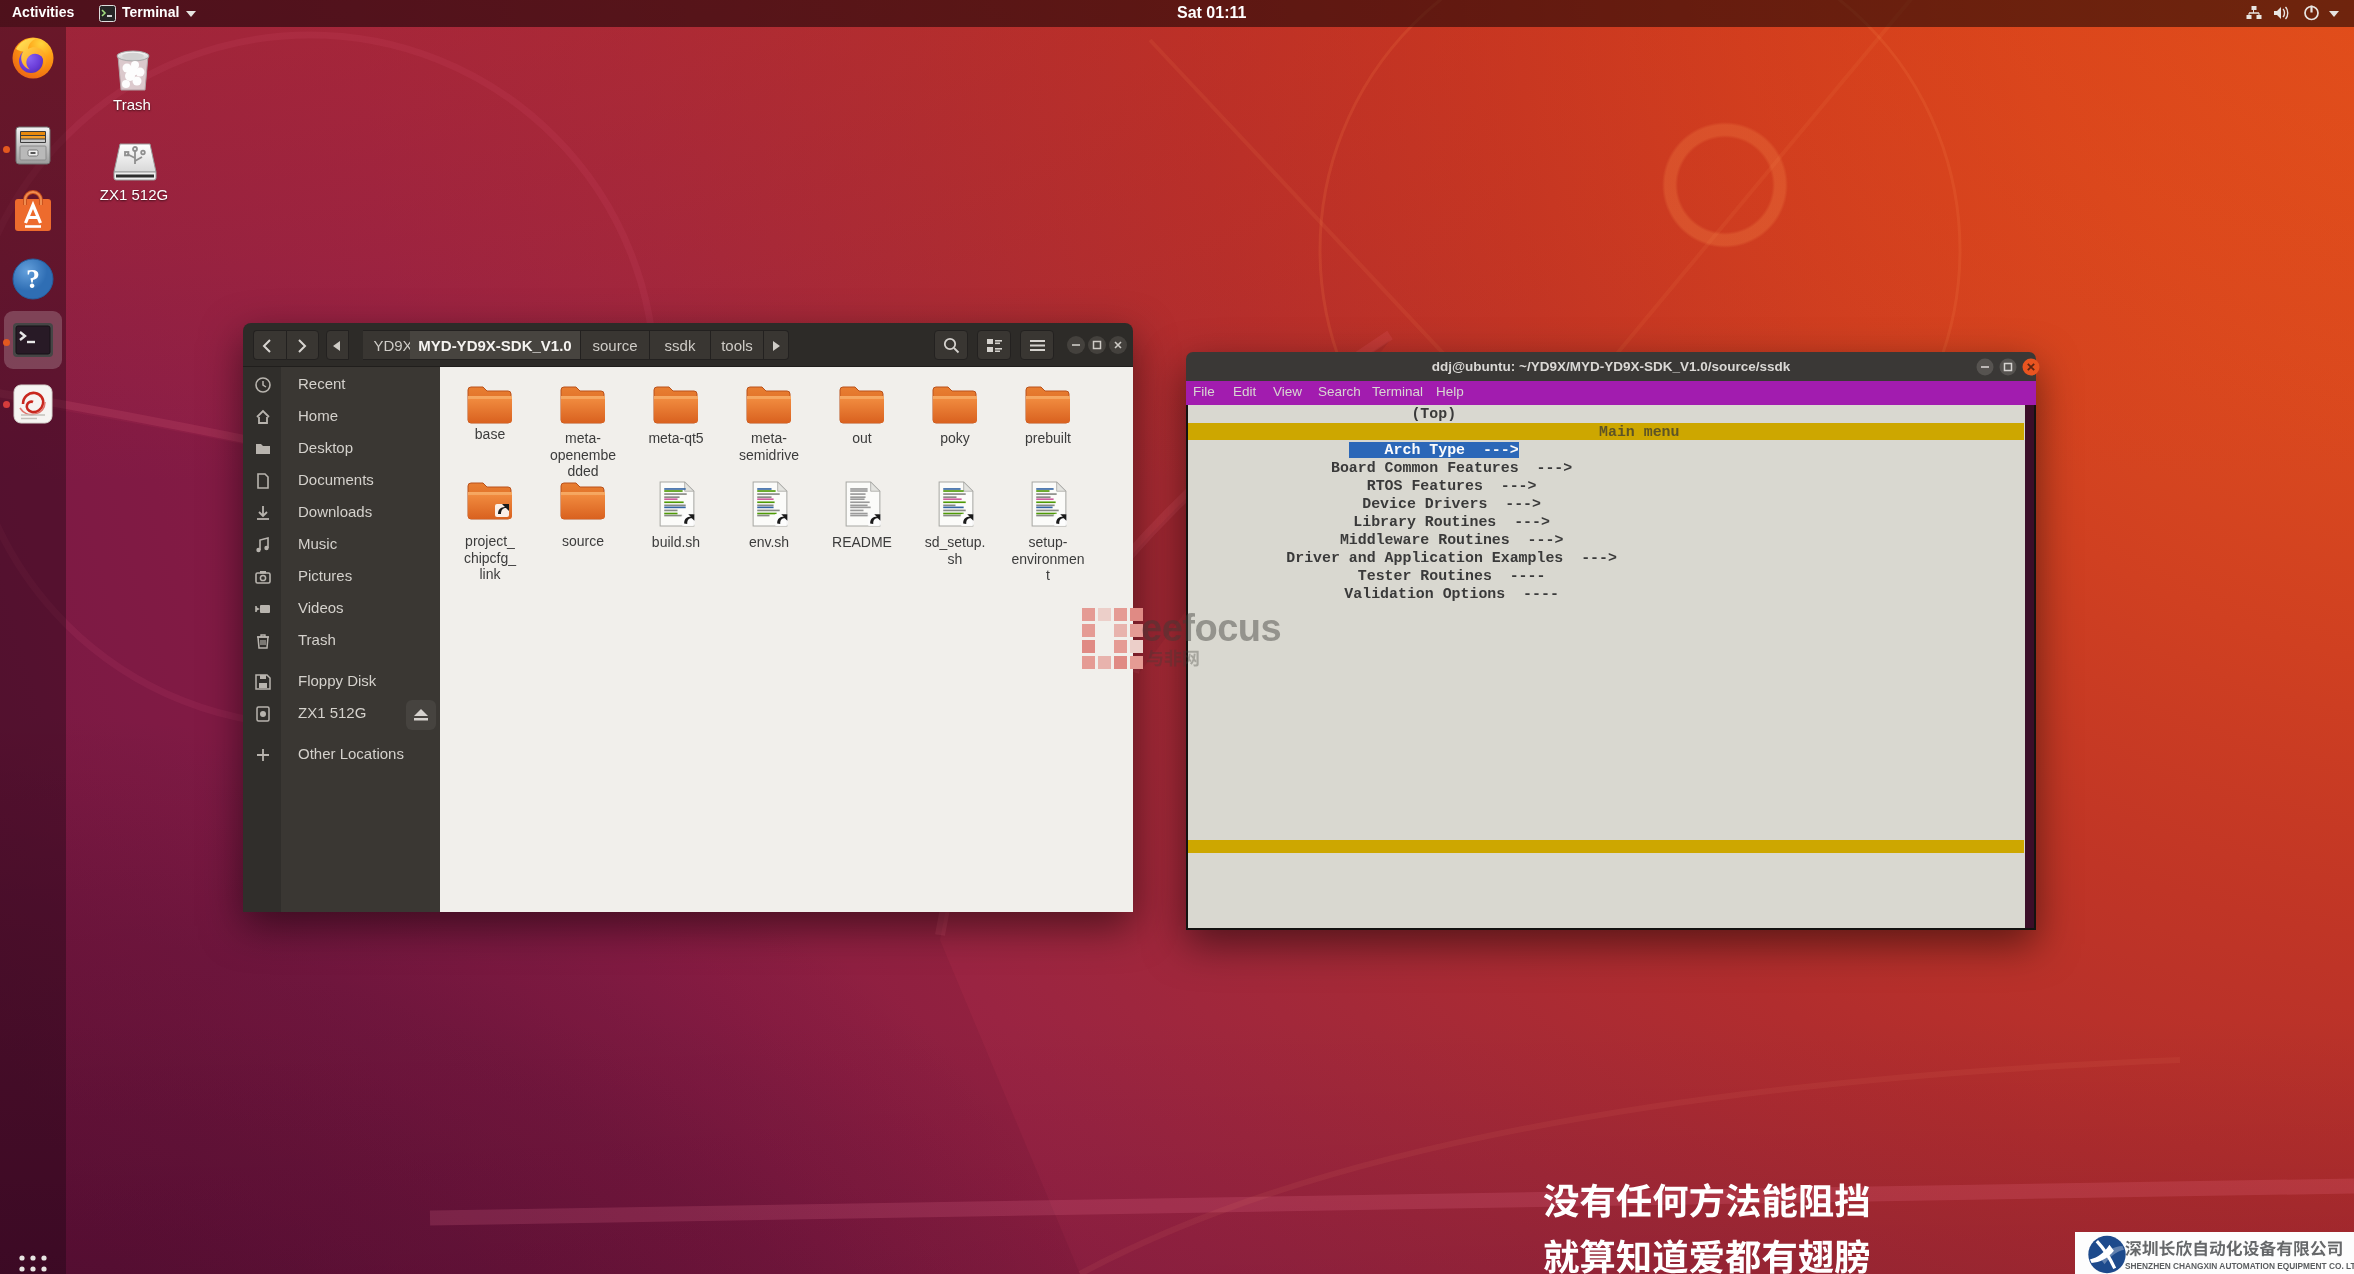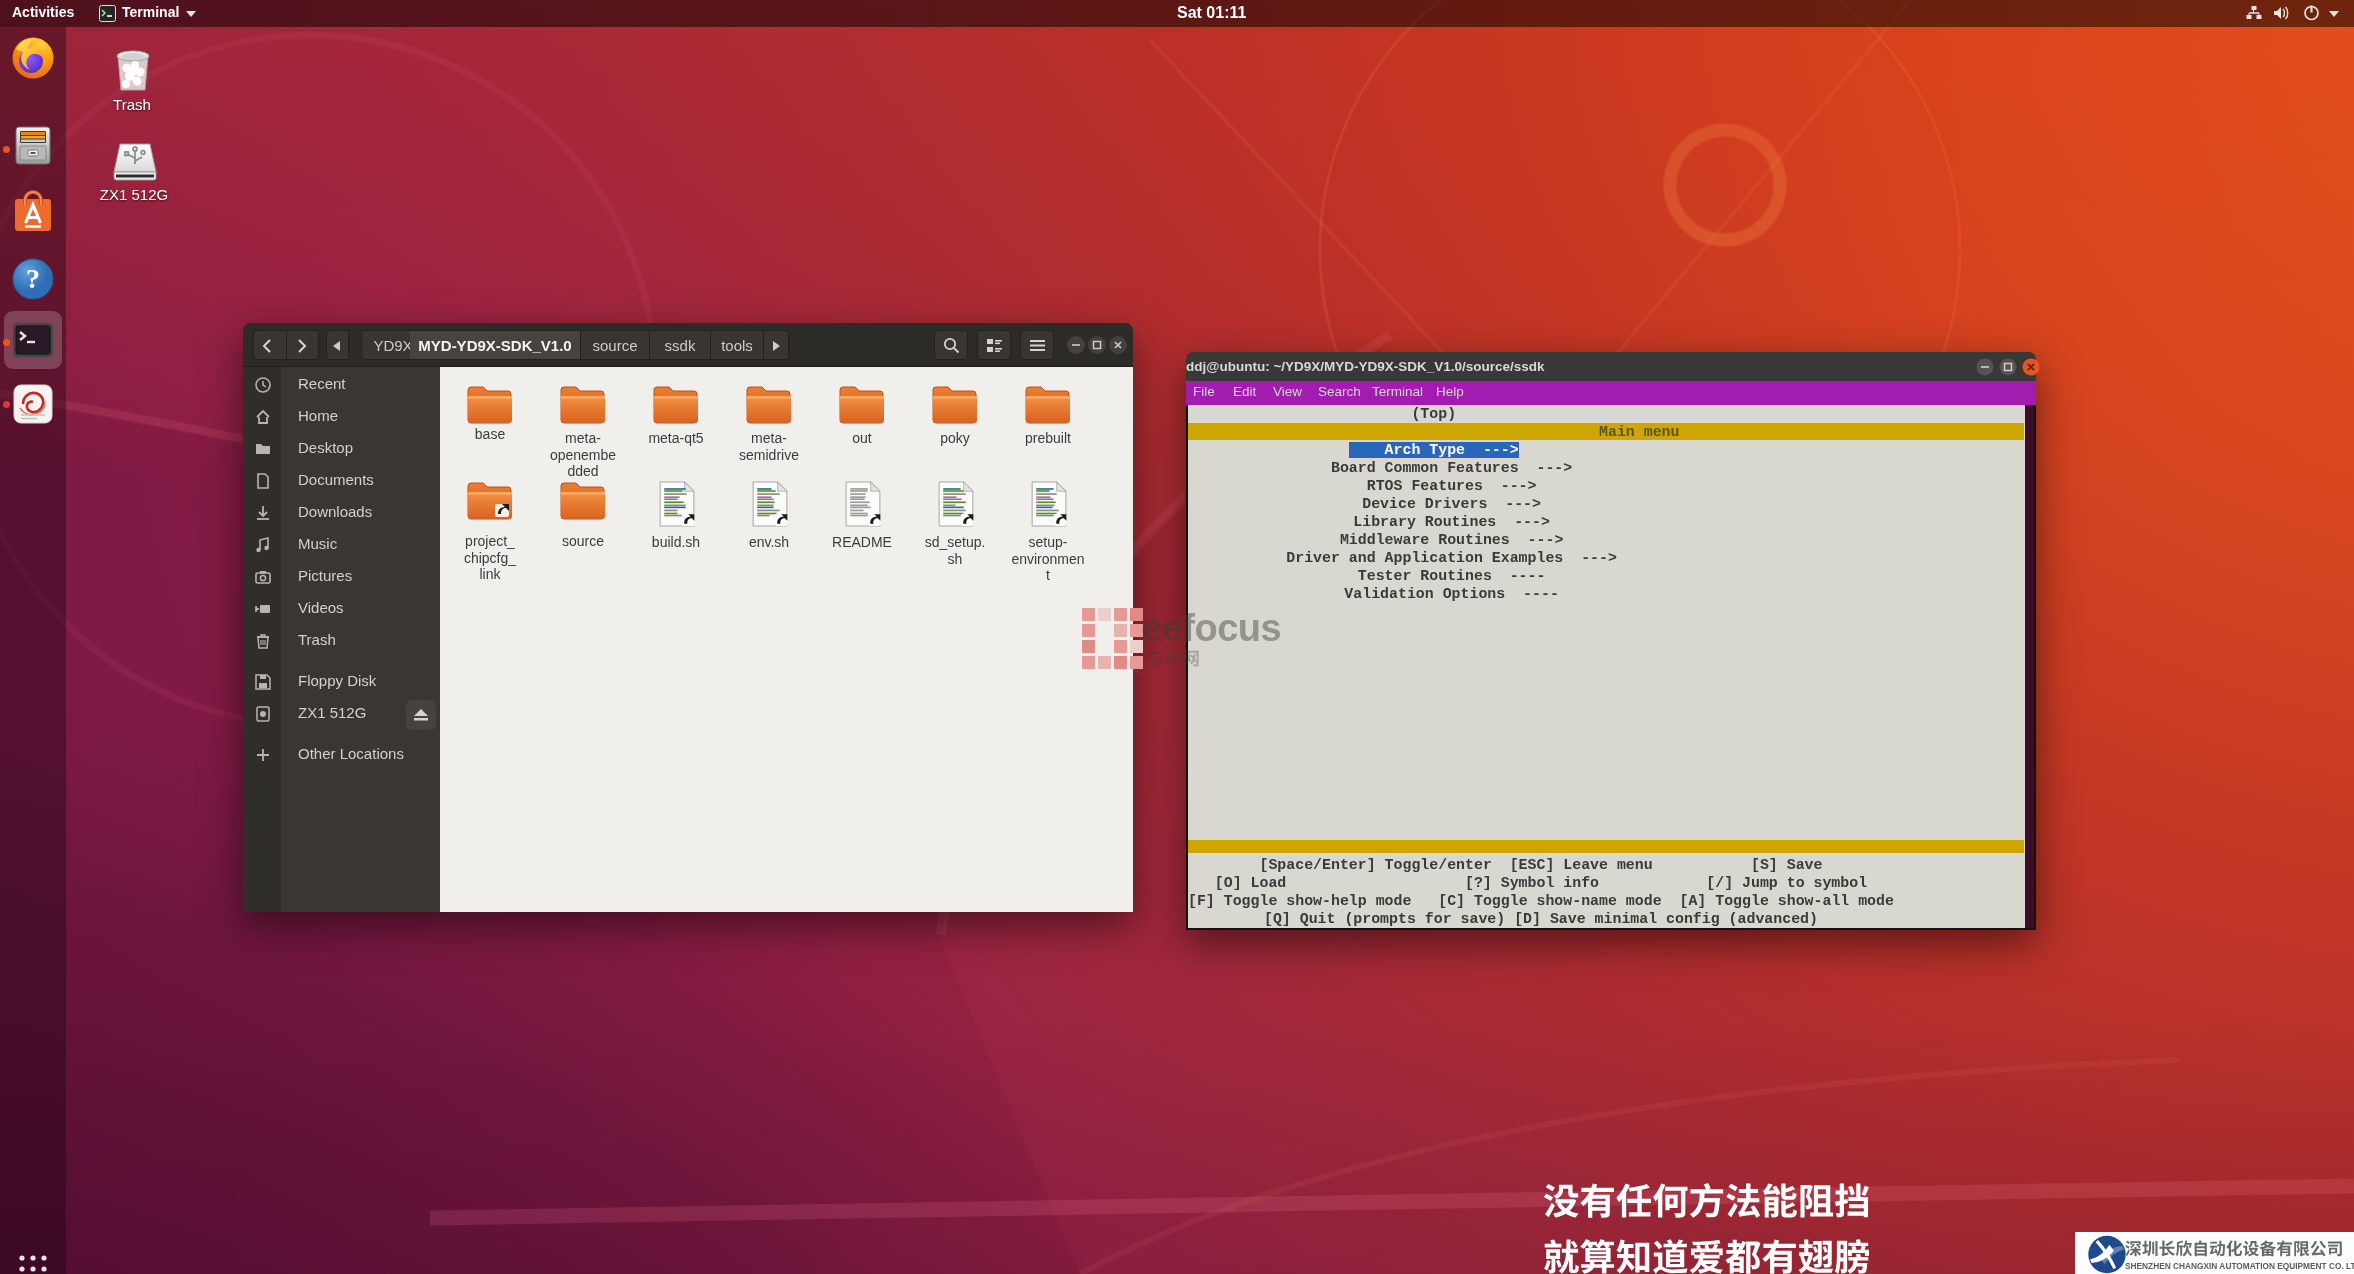--- a/index.html
+++ b/index.html
@@ -27,21 +27,21 @@
   .nbtn { position:absolute; top:7px; height:30px; background:#393632; border:1px solid #232120; color:#d8d5d1; }
   .nseg { position:absolute; top:7px; height:30px; line-height:29px; text-align:center; color:#cfccc7; font-size:15px; background:#393632; border-top:1px solid #232120; border-bottom:1px solid #232120; border-right:1px solid #232120; }
   #nside1 { position:absolute; left:0; top:44px; width:38px; height:545px; background:#302e2b; }
   #nside2 { position:absolute; left:38px; top:44px; width:159px; height:545px; background:#3a3733; }
   .srow { position:absolute; left:55px; color:#d4d1cc; font-size:15px; }
   .sic { position:absolute; left:12px; width:16px; height:16px; }
   #nmain { position:absolute; left:197px; top:44px; width:693px; height:545px; background:#f1efeb; }
   .flbl { position:absolute; width:92px; text-align:center; color:#3c3c3c; font-size:14px; line-height:16.5px; }
   
   #term { position:absolute; left:1186px; top:352px; width:850px; height:578px; box-shadow:0 14px 40px rgba(0,0,0,0.5); border-radius:8px 8px 0 0; }
-  #ttitle { position:absolute; left:0; top:0; width:850px; height:29px; background:#3a3836; border-radius:7px 7px 0 0; text-align:left; color:#dad8d5; font-size:13.5px; font-weight:bold; line-height:30px; }
+  #ttitle { position:absolute; left:0; top:0; width:850px; height:29px; background:#3a3836; border-radius:7px 7px 0 0; text-align:center; color:#dad8d5; font-size:13.5px; font-weight:bold; line-height:30px; }
   #tmenu { position:absolute; left:0; top:29px; width:850px; height:24px; background:#a21caf; color:#d8d6d2; font-size:13.5px; }
   #tbody { position:absolute; left:0; top:53px; width:850px; height:525px; background:#d9d8d0; border-left:2px solid #141210; border-right:2px solid #141210; border-bottom:2px solid #141210; }
   #tscroll { position:absolute; right:2px; top:53px; width:9px; height:523px; background:#3b0e28; }
   pre.tm { position:absolute; font-family:"Liberation Mono",monospace; font-size:14.9px; line-height:18px; font-weight:bold; color:#3a3a3a; white-space:pre;text-align:center; }
   .hl { background:#2b67b8; color:#fcfcfc; }
   .ybar { position:absolute; background:#cda700; }
 </style></head>
 <body>
 <div id="wall"></div>
 <svg class="abs" style="left:0;top:0" width="2354" height="1274">
@@ -541,24 +541,20 @@
 <span style="color:#5d5426;font-weight:bold">                                              Main menu</span>
 <span class="hl">    Arch Type  ---&gt;</span>
     Board Common Features  ---&gt;
     RTOS Features  ---&gt;
     Device Drivers  ---&gt;
     Library Routines  ---&gt;
     Middleware Routines  ---&gt;
     Driver and Application Examples  ---&gt;
     Tester Routines  ----
     Validation Options  ----</pre>
-<pre class="tm" style="left:2px;top:504px">[Space/Enter] Toggle/enter  [ESC] Leave menu           [S] Save
-[O] Load                    [?] Symbol info            [/] Jump to symbol
-[F] Toggle show-help mode   [C] Toggle show-name mode  [A] Toggle show-all mode
-[Q] Quit (prompts for save) [D] Save minimal config (advanced)</pre>
 </div>
 <svg class="abs" style="left:1082px;top:608px" width="70" height="70">
     <rect x="0" y="0" width="13" height="13" fill="#e59b94"></rect>
     <rect x="16" y="0" width="13" height="13" fill="#eccfc9"></rect>
     <rect x="32" y="0" width="13" height="13" fill="#e59b94"></rect>
     <rect x="48" y="0" width="13" height="13" fill="#e08a84"></rect>
     <rect x="0" y="16" width="13" height="13" fill="#e59b94"></rect>
     <rect x="32" y="16" width="13" height="13" fill="#e8b3ad"></rect>
     <rect x="48" y="16" width="13" height="13" fill="#e59b94"></rect>
     <rect x="0" y="32" width="13" height="13" fill="#e08a84"></rect>

